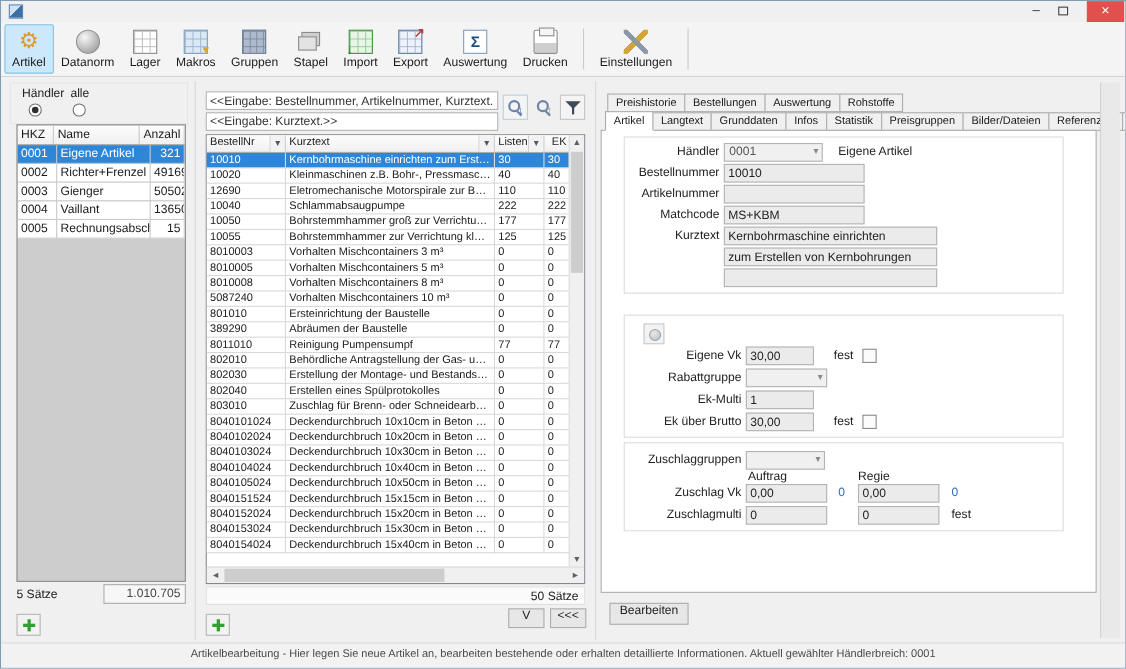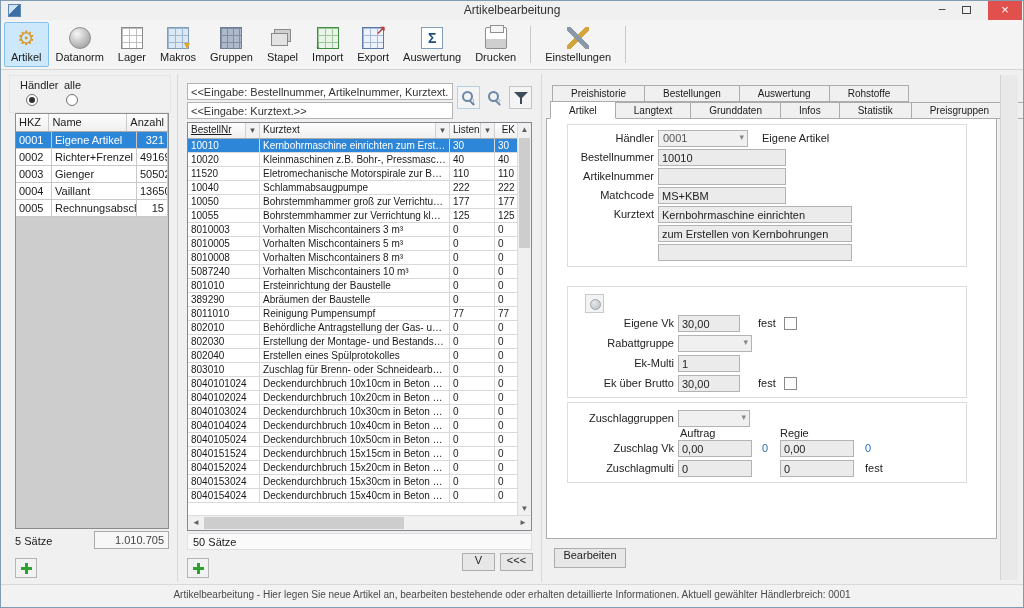--- a/index.html
+++ b/index.html
@@ -87,46 +87,46 @@
   .mag-arrow{position:absolute;right:0px;bottom:-2px;font-size:10px;font-weight:bold;}
   .arrow-down{color:#1f5bbf;}
   .arrow-up{color:#9a9a9a;}
   .funnel{position:absolute;left:4px;top:5px;}
   .funnel::before{content:"";position:absolute;left:0;top:0;border-left:7px solid transparent;border-right:7px solid transparent;border-top:7px solid #3c4a5a;}
   .funnel::after{content:"";position:absolute;left:6px;top:6px;width:2px;height:6px;background:#3c4a5a;}
   .mid-grid{position:absolute;left:186px;top:52px;width:345px;height:409px;border:1px solid #828790;background:#fff;}
   .mg-header{position:absolute;left:0;top:0;width:331px;height:16px;display:flex;
              background:linear-gradient(#fdfdfd,#f0f0f0);border-bottom:1px solid #ababab;font-size:10px;}
   .mg-header>div{border-right:1px solid #d0d0d0;padding:1px 3px;white-space:nowrap;overflow:hidden;}
-  .mh1{width:58px;text-decoration:underline;}.mh2{width:176px;}.mh3{width:31px;}.mh4{flex:1;text-align:right;}
+  .mh1{width:58px;}.mh2{width:176px;}.mh3{width:31px;}.mh4{flex:1;text-align:right;}
   .mhdd{width:14px;padding:0!important;text-align:center;background:#f2f2f2;}
   .mhdd::after{content:"▾";font-size:9px;color:#555;line-height:14px;}
   .mg-body{position:absolute;left:0;top:16px;width:331px;}
   .mrow{display:flex;height:14px;background:#fff;font-size:10px;}
   .mrow>div{padding:0 3px;line-height:13px;border-right:1px solid #d9d9d9;border-bottom:1px solid #d9d9d9;
             white-space:nowrap;overflow:hidden;text-overflow:ellipsis;}
   .mrow.selected{background:#2e86d8;color:#fff;border-color:#2e86d8;}
   .mc1{width:72px;}.mc2{width:190px;}.mc3{width:45px;}.mc4{flex:1;}
   .mg-vscroll{position:absolute;right:0;top:0;width:14px;height:393px;background:#f0f0f0;border-left:1px solid #dcdcdc;}
   .sb-arrow{position:absolute;width:100%;text-align:center;font-size:8px;color:#606060;line-height:14px;}
   .mg-vthumb{position:absolute;left:1px;top:15px;width:11px;height:110px;background:#cdcdcd;}
   .mg-hscroll{position:absolute;left:0;bottom:0;width:100%;height:15px;background:#f0f0f0;border-top:1px solid #dcdcdc;}
   .mg-hthumb{position:absolute;left:16px;top:1px;width:200px;height:12px;background:#cdcdcd;}
   .hsb-left{left:2px;top:0;}
   .hsb-right{right:2px;top:0;}
   .mid-count{position:absolute;left:186px;top:463px;width:345px;height:17px;background:#fafafa;border:1px solid #e0e0e0;
-             font-size:11px;padding:2px 5px;}
+             font-size:11px;padding:2px 5px;text-align:right;}
   .btn{background:#e7e7e7;border:1px solid #adadad;font-family:"Liberation Sans",sans-serif;font-size:11px;color:#222;text-align:center;}
   .btn-v{position:absolute;left:461px;top:483px;width:33px;height:18px;}
   .btn-collapse{position:absolute;left:499px;top:483px;width:33px;height:18px;}
   
   .tabs-row{position:absolute;display:flex;font-size:10px;}
   .tabs-row1{left:551px;top:15px;}
   .tabs-row2{left:549px;top:32px;}
-  .tab{padding:2px 18px 1px;background:#f0f0f0;border:1px solid #acacac;margin-right:-1px;height:17px;white-space:nowrap;}
+  .tab{padding:2px 7px 1px;background:#f0f0f0;border:1px solid #acacac;margin-right:-1px;height:17px;white-space:nowrap;}
   .tab.active{background:#fff;border-bottom:1px solid #fff;height:18px;margin-top:-1px;padding-top:3px;position:relative;z-index:3;}
   .detail-content{position:absolute;left:545px;top:48px;width:451px;height:421px;background:#fff;border:1px solid #acacac;z-index:1;}
   .gbox{position:absolute;left:20px;width:400px;border:1px solid #dcdcdc;}
   .g1{top:5px;height:143px;}
   .g2{top:167px;height:112px;}
   .g3{top:283px;height:81px;}
   .flabel{position:absolute;font-size:11px;color:#222;text-align:right;line-height:17px;}
   .flabel.c1{left:0;width:107px;}
   .flabel.c2{left:0;width:127px;}
   .ftext{position:absolute;font-size:11px;line-height:17px;color:#222;}
@@ -145,21 +145,20 @@
   .statusbar{position:absolute;left:0;bottom:0;width:100%;height:23px;background:#f2f2f2;border-top:1px solid #d9d9d9;}
   .status-text{position:absolute;left:0;right:0;top:4px;text-align:center;font-size:10px;color:#4a4a4a;}
 </style>
 </head>
 <body>
 
 <div class="window">
 
   <div class="titlebar">
     <div class="title-icon"></div>
-    <div class="title-text">Artikelbearbeitung</div>
     <div class="win-btn win-min">–</div>
     <div class="win-btn win-max"><span></span></div>
     <div class="win-btn win-close">×</div>
   </div>
 
   <div class="toolbar">
     <div class="tbtn selected">
       <div class="tb-ico ico-gear">⚙</div>
       <div class="tb-label">Artikel</div>
     </div>
@@ -302,21 +301,21 @@
           </div>
 
           <div class="mrow">
             <div class="mc1">10020</div>
             <div class="mc2">Kleinmaschinen z.B. Bohr-, Pressmaschine</div>
             <div class="mc3">40</div>
             <div class="mc4">40</div>
           </div>
 
           <div class="mrow">
-            <div class="mc1">11520</div>
+            <div class="mc1">12690</div>
             <div class="mc2">Eletromechanische Motorspirale zur Beseitigung ...</div>
             <div class="mc3">110</div>
             <div class="mc4">110</div>
           </div>
 
           <div class="mrow">
             <div class="mc1">10040</div>
             <div class="mc2">Schlammabsaugpumpe</div>
             <div class="mc3">222</div>
             <div class="mc4">222</div>

